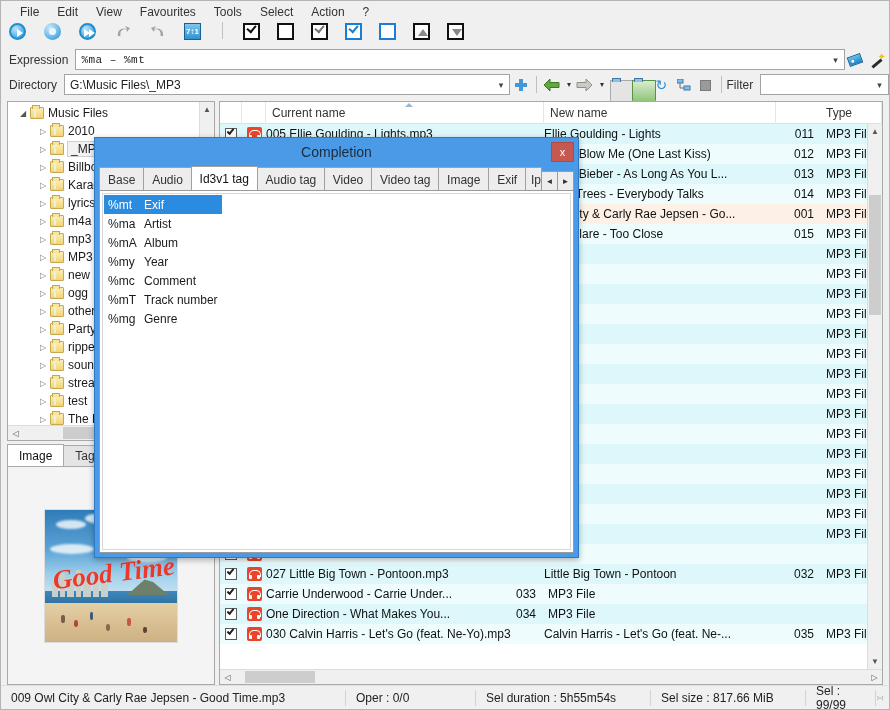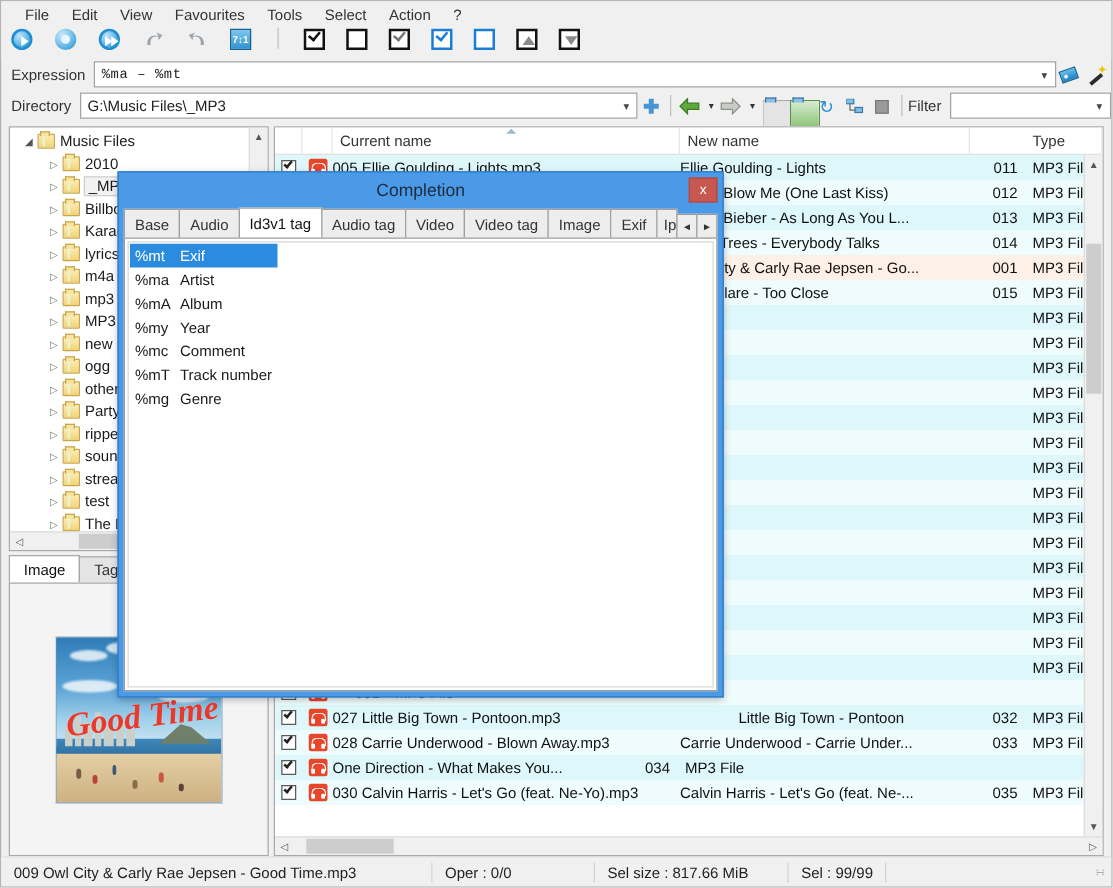--- a/index.html
+++ b/index.html
@@ -1019,34 +1019,33 @@
               <div class="lrow">
                 <div class="c-chk">
                   <span class="rchk">
                     <span class="t"></span>
                   </span>
                 </div>
                 <div class="c-ico">
                   <span class="hphone"></span>
                 </div>
                 <div class="c-cur" style="width: 278px;">027 Little Big Town - Pontoon.mp3</div>
-                <div class="c-new" style="width: 232px; text-align: center;">Little Big Town - Pontoon</div>
+                <div class="c-new" style="width: 232px;">Little Big Town - Pontoon</div>
                 <div class="c-sel" style="width: 44px;">032</div>
                 <div class="c-typ" style="width: 62px;">MP3 File</div>
               </div>
               <div class="lrow alt">
                 <div class="c-chk">
                   <span class="rchk">
                     <span class="t"></span>
                   </span>
                 </div>
                 <div class="c-ico">
                   <span class="hphone"></span>
                 </div>
-                <div class="c-cur" style="width: 278px;">028 Carrie Underwood - Blown Away.mp3</div>
                 <div class="c-new" style="width: 232px;">Carrie Underwood - Carrie Under...</div>
                 <div class="c-sel" style="width: 44px;">033</div>
                 <div class="c-typ" style="width: 62px;">MP3 File</div>
               </div>
               <div class="lrow">
                 <div class="c-chk">
                   <span class="rchk">
                     <span class="t"></span>
                   </span>
                 </div>
@@ -1087,20 +1086,21 @@
           </div>
           <div class="hs-btn">▷</div>
         </div>
       </div>
     </div>
   </div>
 
   <div class="statusbar">
     <div class="seg" style="min-width:345px;">009 Owl City &amp; Carly Rae Jepsen - Good Time.mp3</div>
     <div class="seg" style="min-width:130px;">Oper : 0/0</div>
+    <div class="seg" style="min-width:175px;">Sel duration : 5h55m54s</div>
     <div class="seg" style="min-width:155px;">Sel size : 817.66 MiB</div>
     <div class="seg">Sel : 99/99</div>
     <div class="grip">∺</div>
   </div>
 
   <div class="dialog">
     <div class="dlg-title">
       <div class="t">Completion</div>
       <div class="dlg-close">x</div>
     </div>

